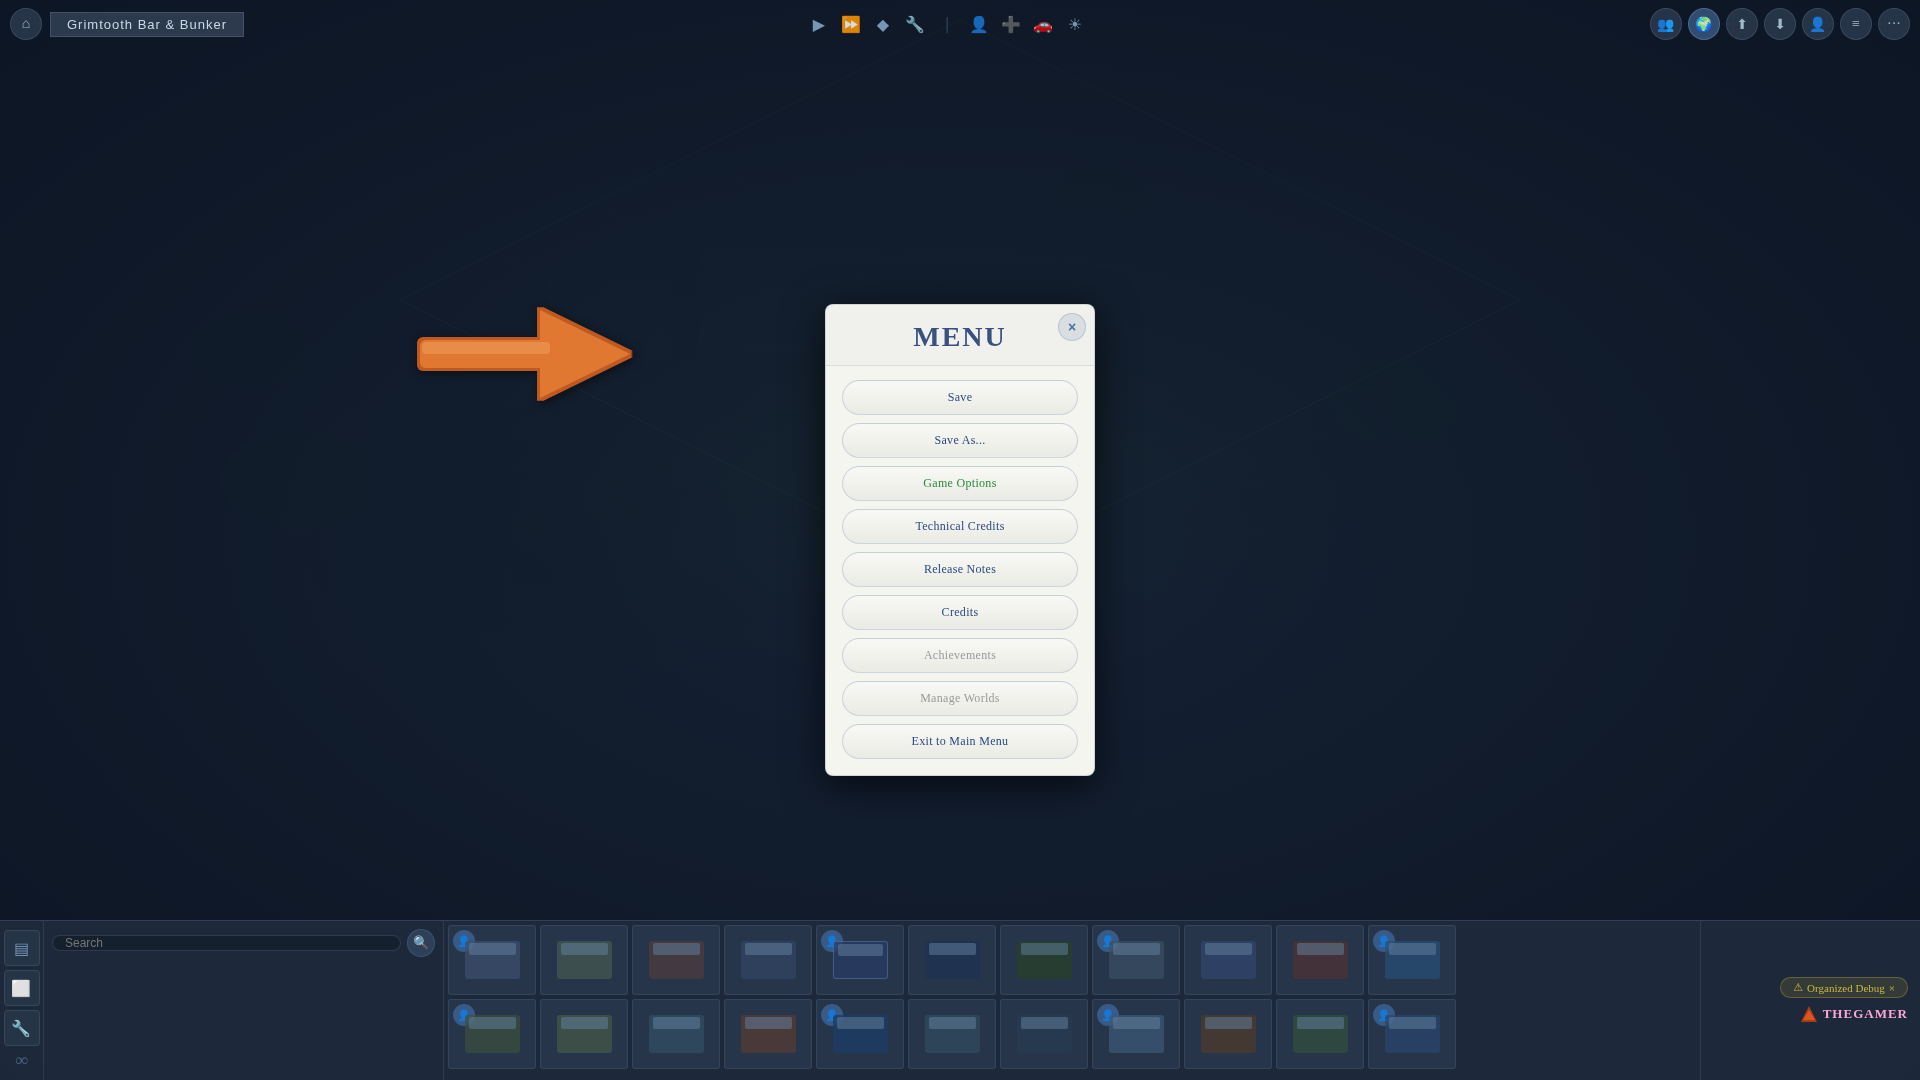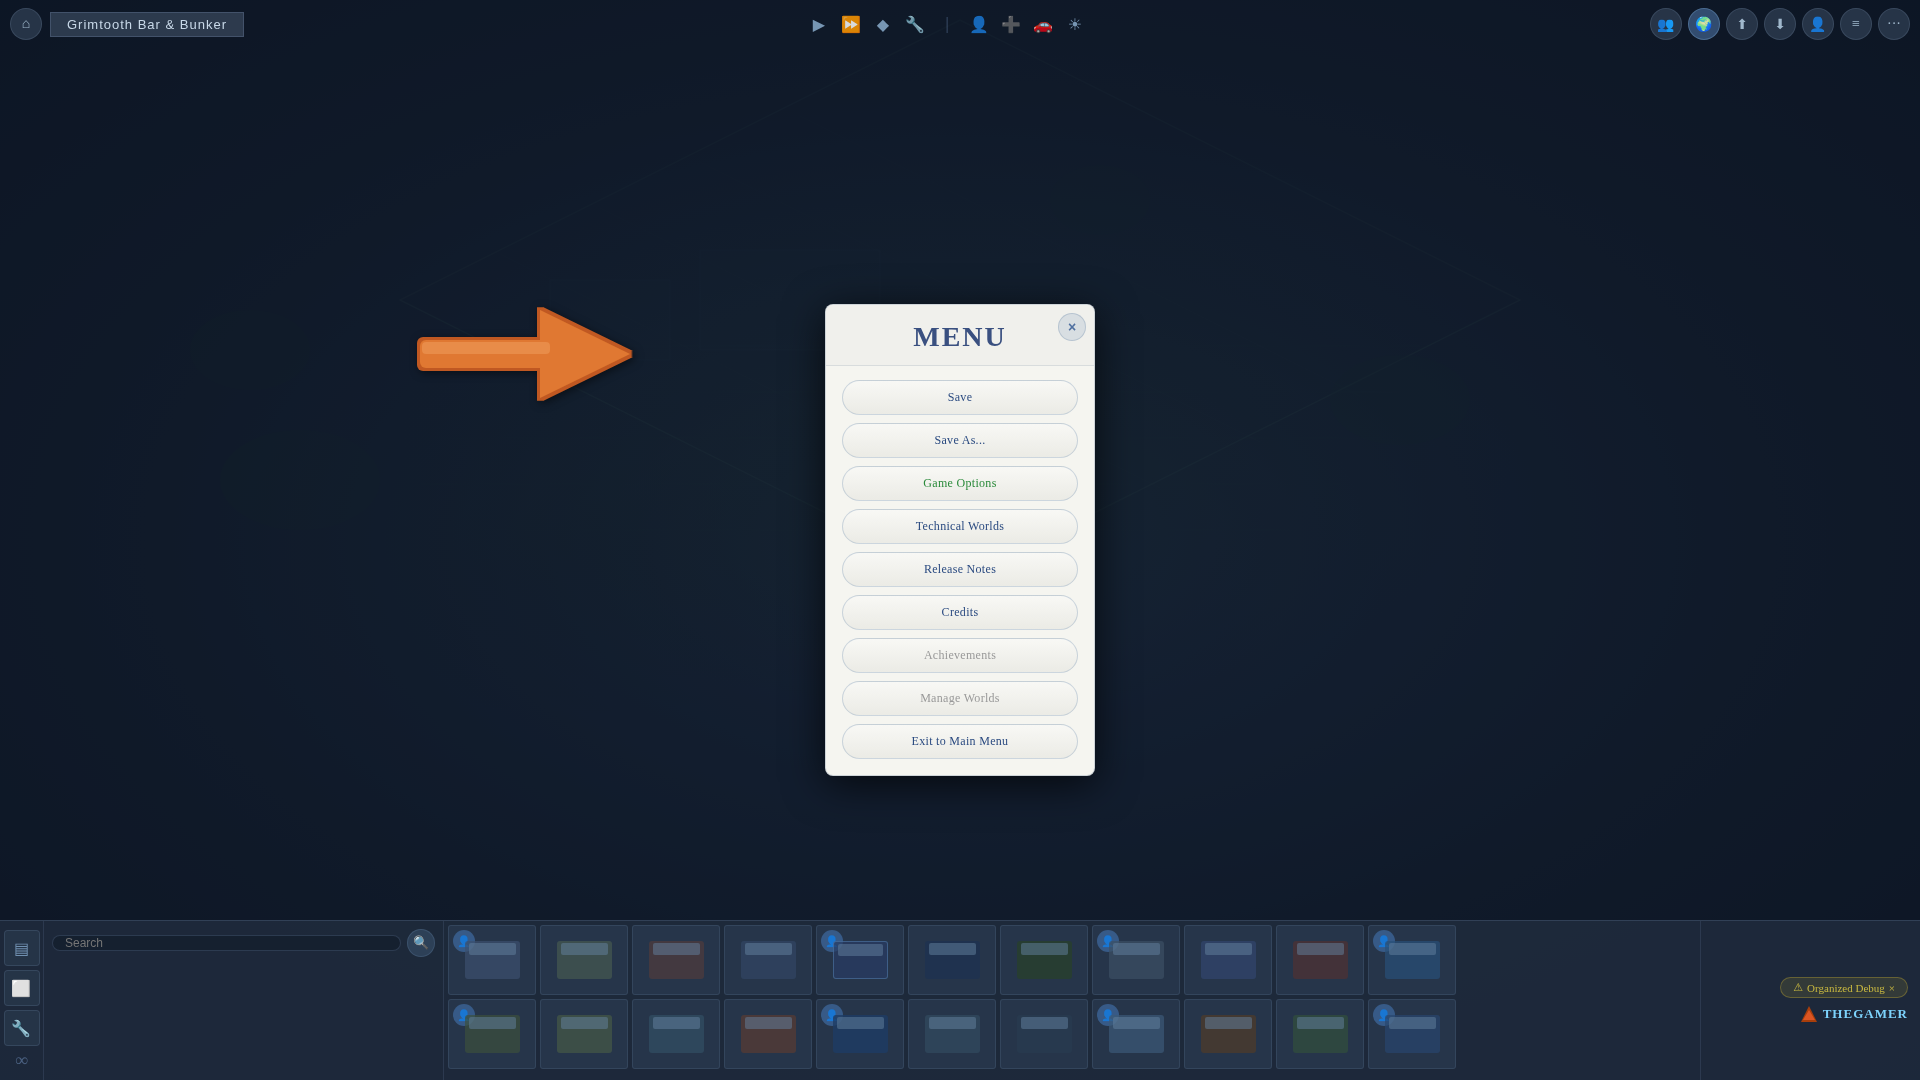--- a/index.html
+++ b/index.html
@@ -496,21 +496,21 @@
 <div class="modal-backdrop">
   <div class="modal">
     <div class="modal-header">
       <span class="modal-title">Menu</span>
       <button class="modal-close">×</button>
     </div>
     <div class="modal-body">
       <button class="menu-btn">Save</button>
       <button class="menu-btn">Save As...</button>
       <button class="menu-btn active">Game Options</button>
-      <button class="menu-btn">Technical Worlds</button>
+      <button class="menu-btn">Technical Credits</button>
       <button class="menu-btn">Release Notes</button>
       <button class="menu-btn">Credits</button>
       <button class="menu-btn disabled">Achievements</button>
       <button class="menu-btn disabled">Manage Worlds</button>
       <button class="menu-btn">Exit to Main Menu</button>
     </div>
   </div>
 </div>
 
 <div class="bottom-bar">
@@ -658,16 +658,16 @@
     <div class="debug-badge">
       <span>⚠</span>
       <span>Organized Debug</span>
       <span style="cursor:pointer">×</span>
     </div>
     <div class="thegamer-logo">
       <svg width="20" height="20" viewBox="0 0 20 20">
         <polygon points="10,2 18,18 2,18" fill="#cc4400" opacity="0.8"></polygon>
         <polygon points="10,6 16,16 4,16" fill="#ff6633" opacity="0.6"></polygon>
       </svg>
-      <span style="color:#7dd3fc;font-weight:bold;font-size:13px;letter-spacing:1px">THEGAMER</span>
+      <span style="color:#f9a8d4;font-weight:bold;font-size:13px;letter-spacing:1px">THEGAMER</span>
     </div>
   </div>
 </div>
 
 </body></html>

